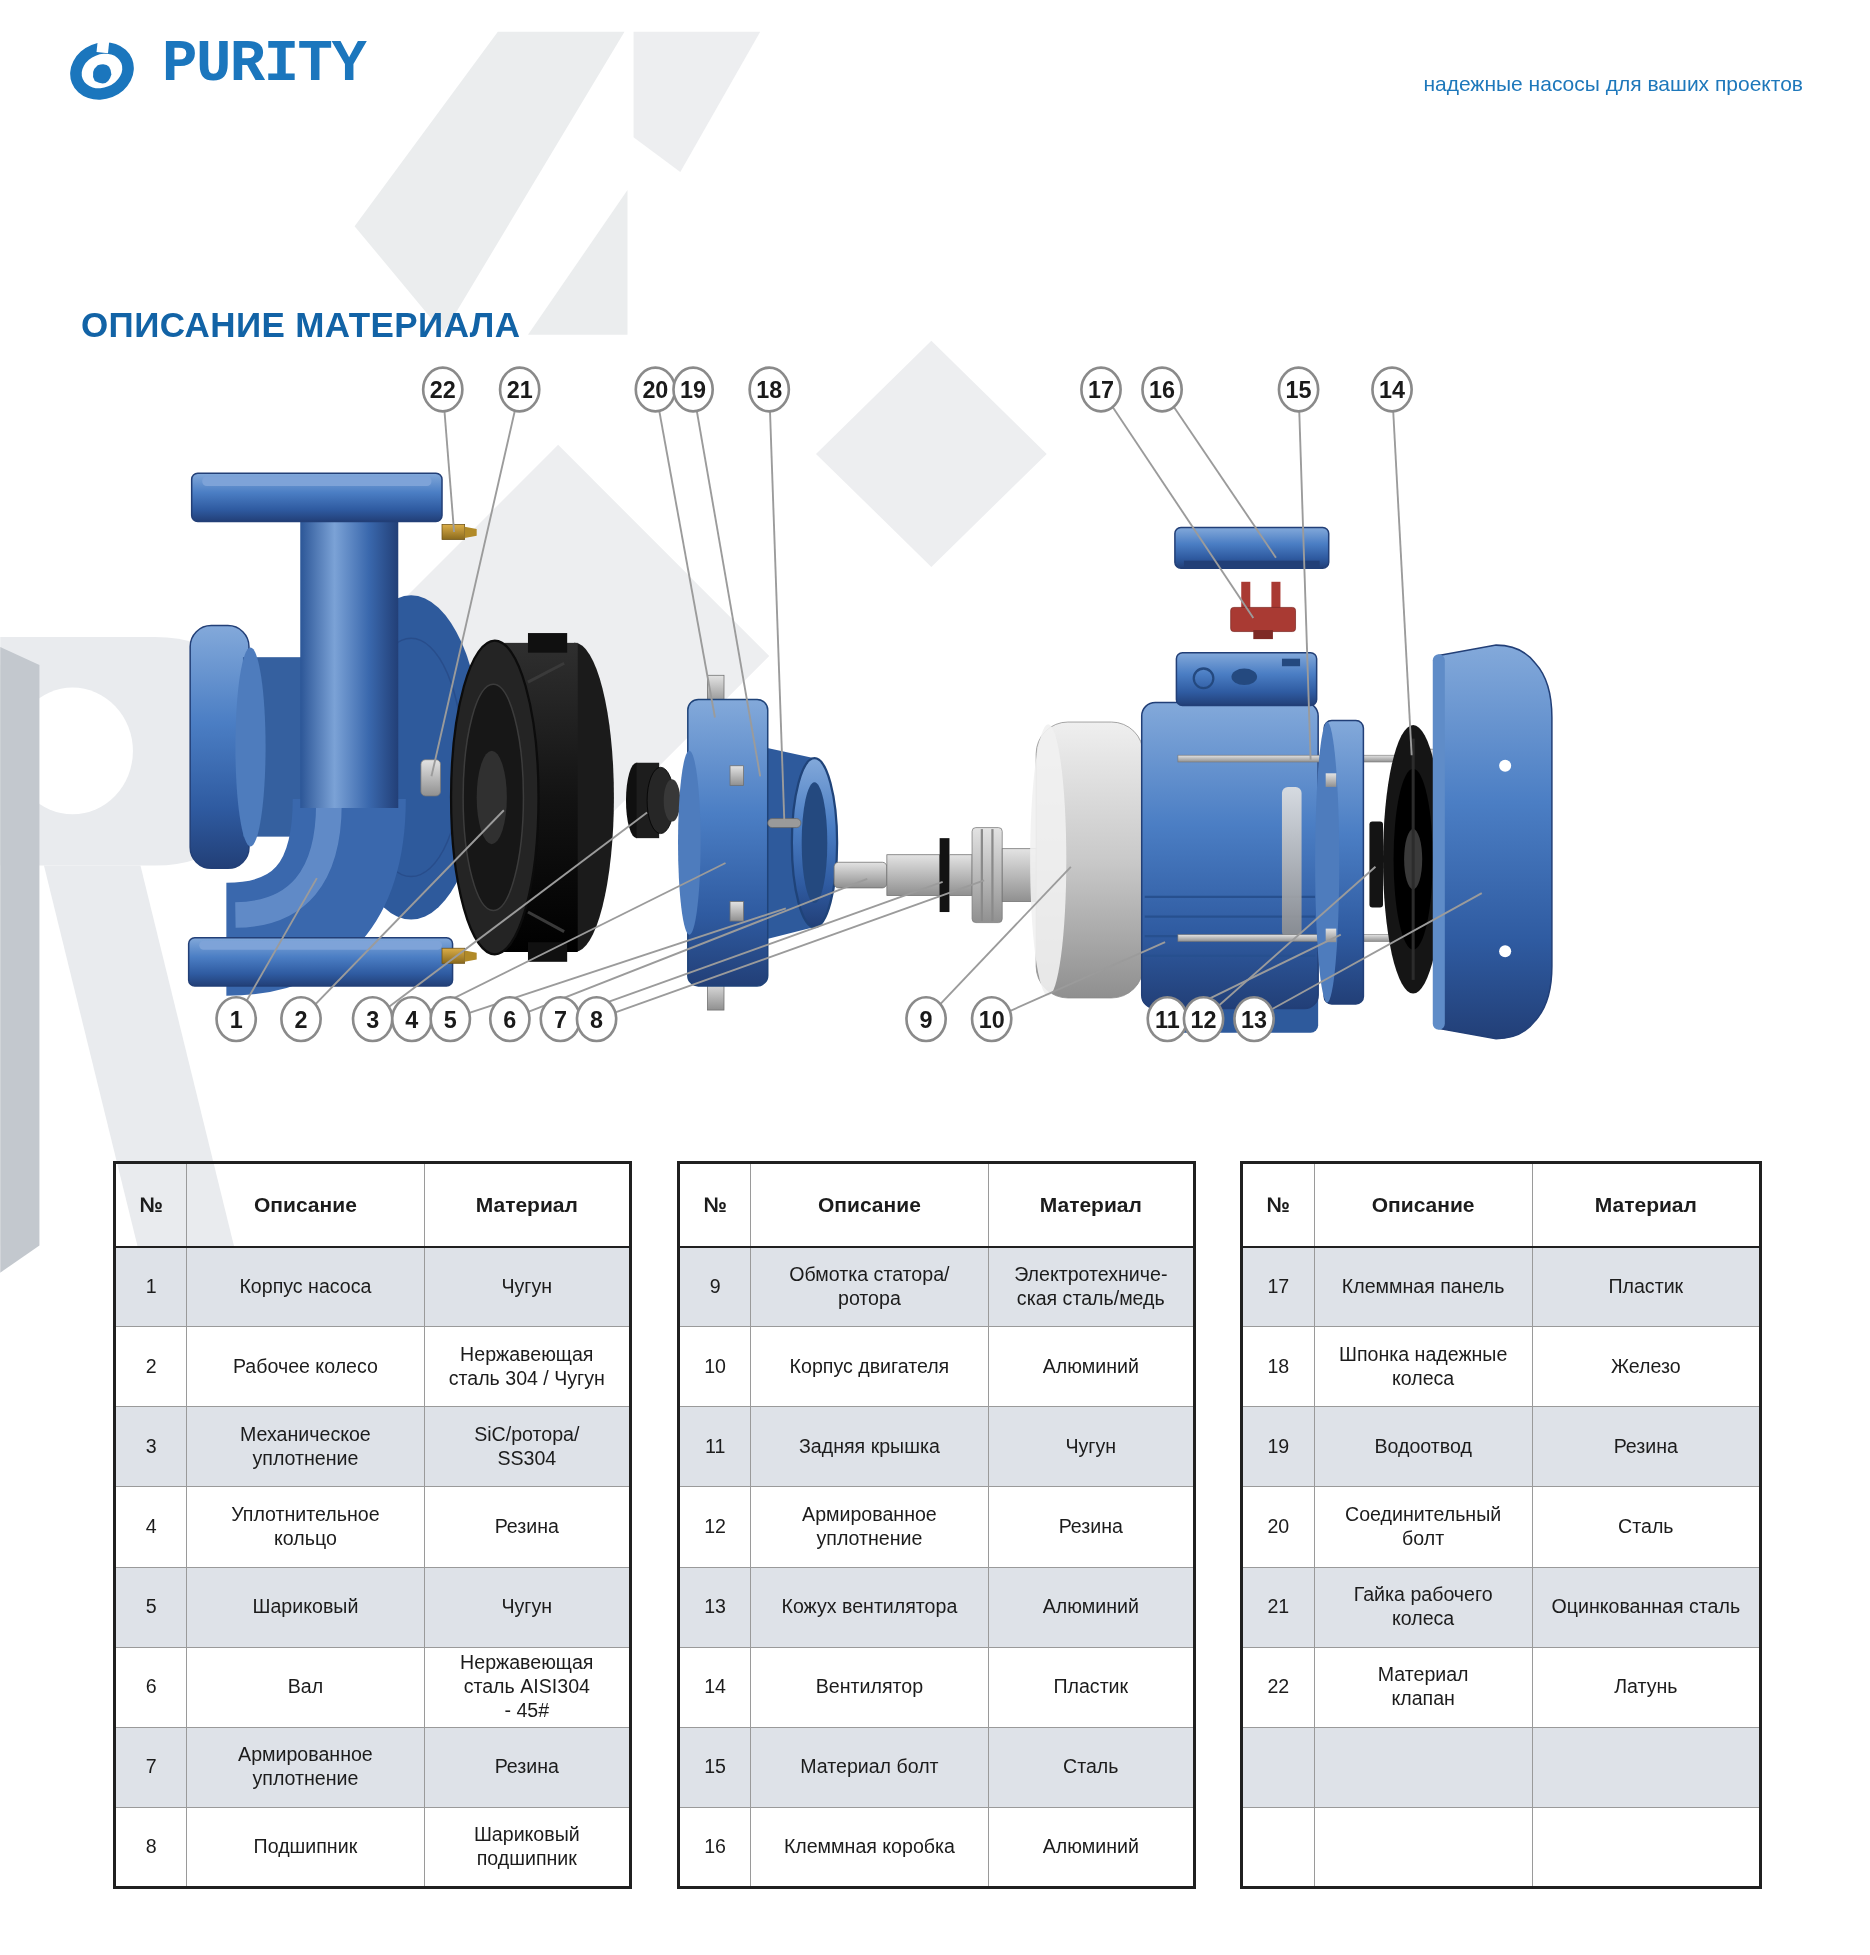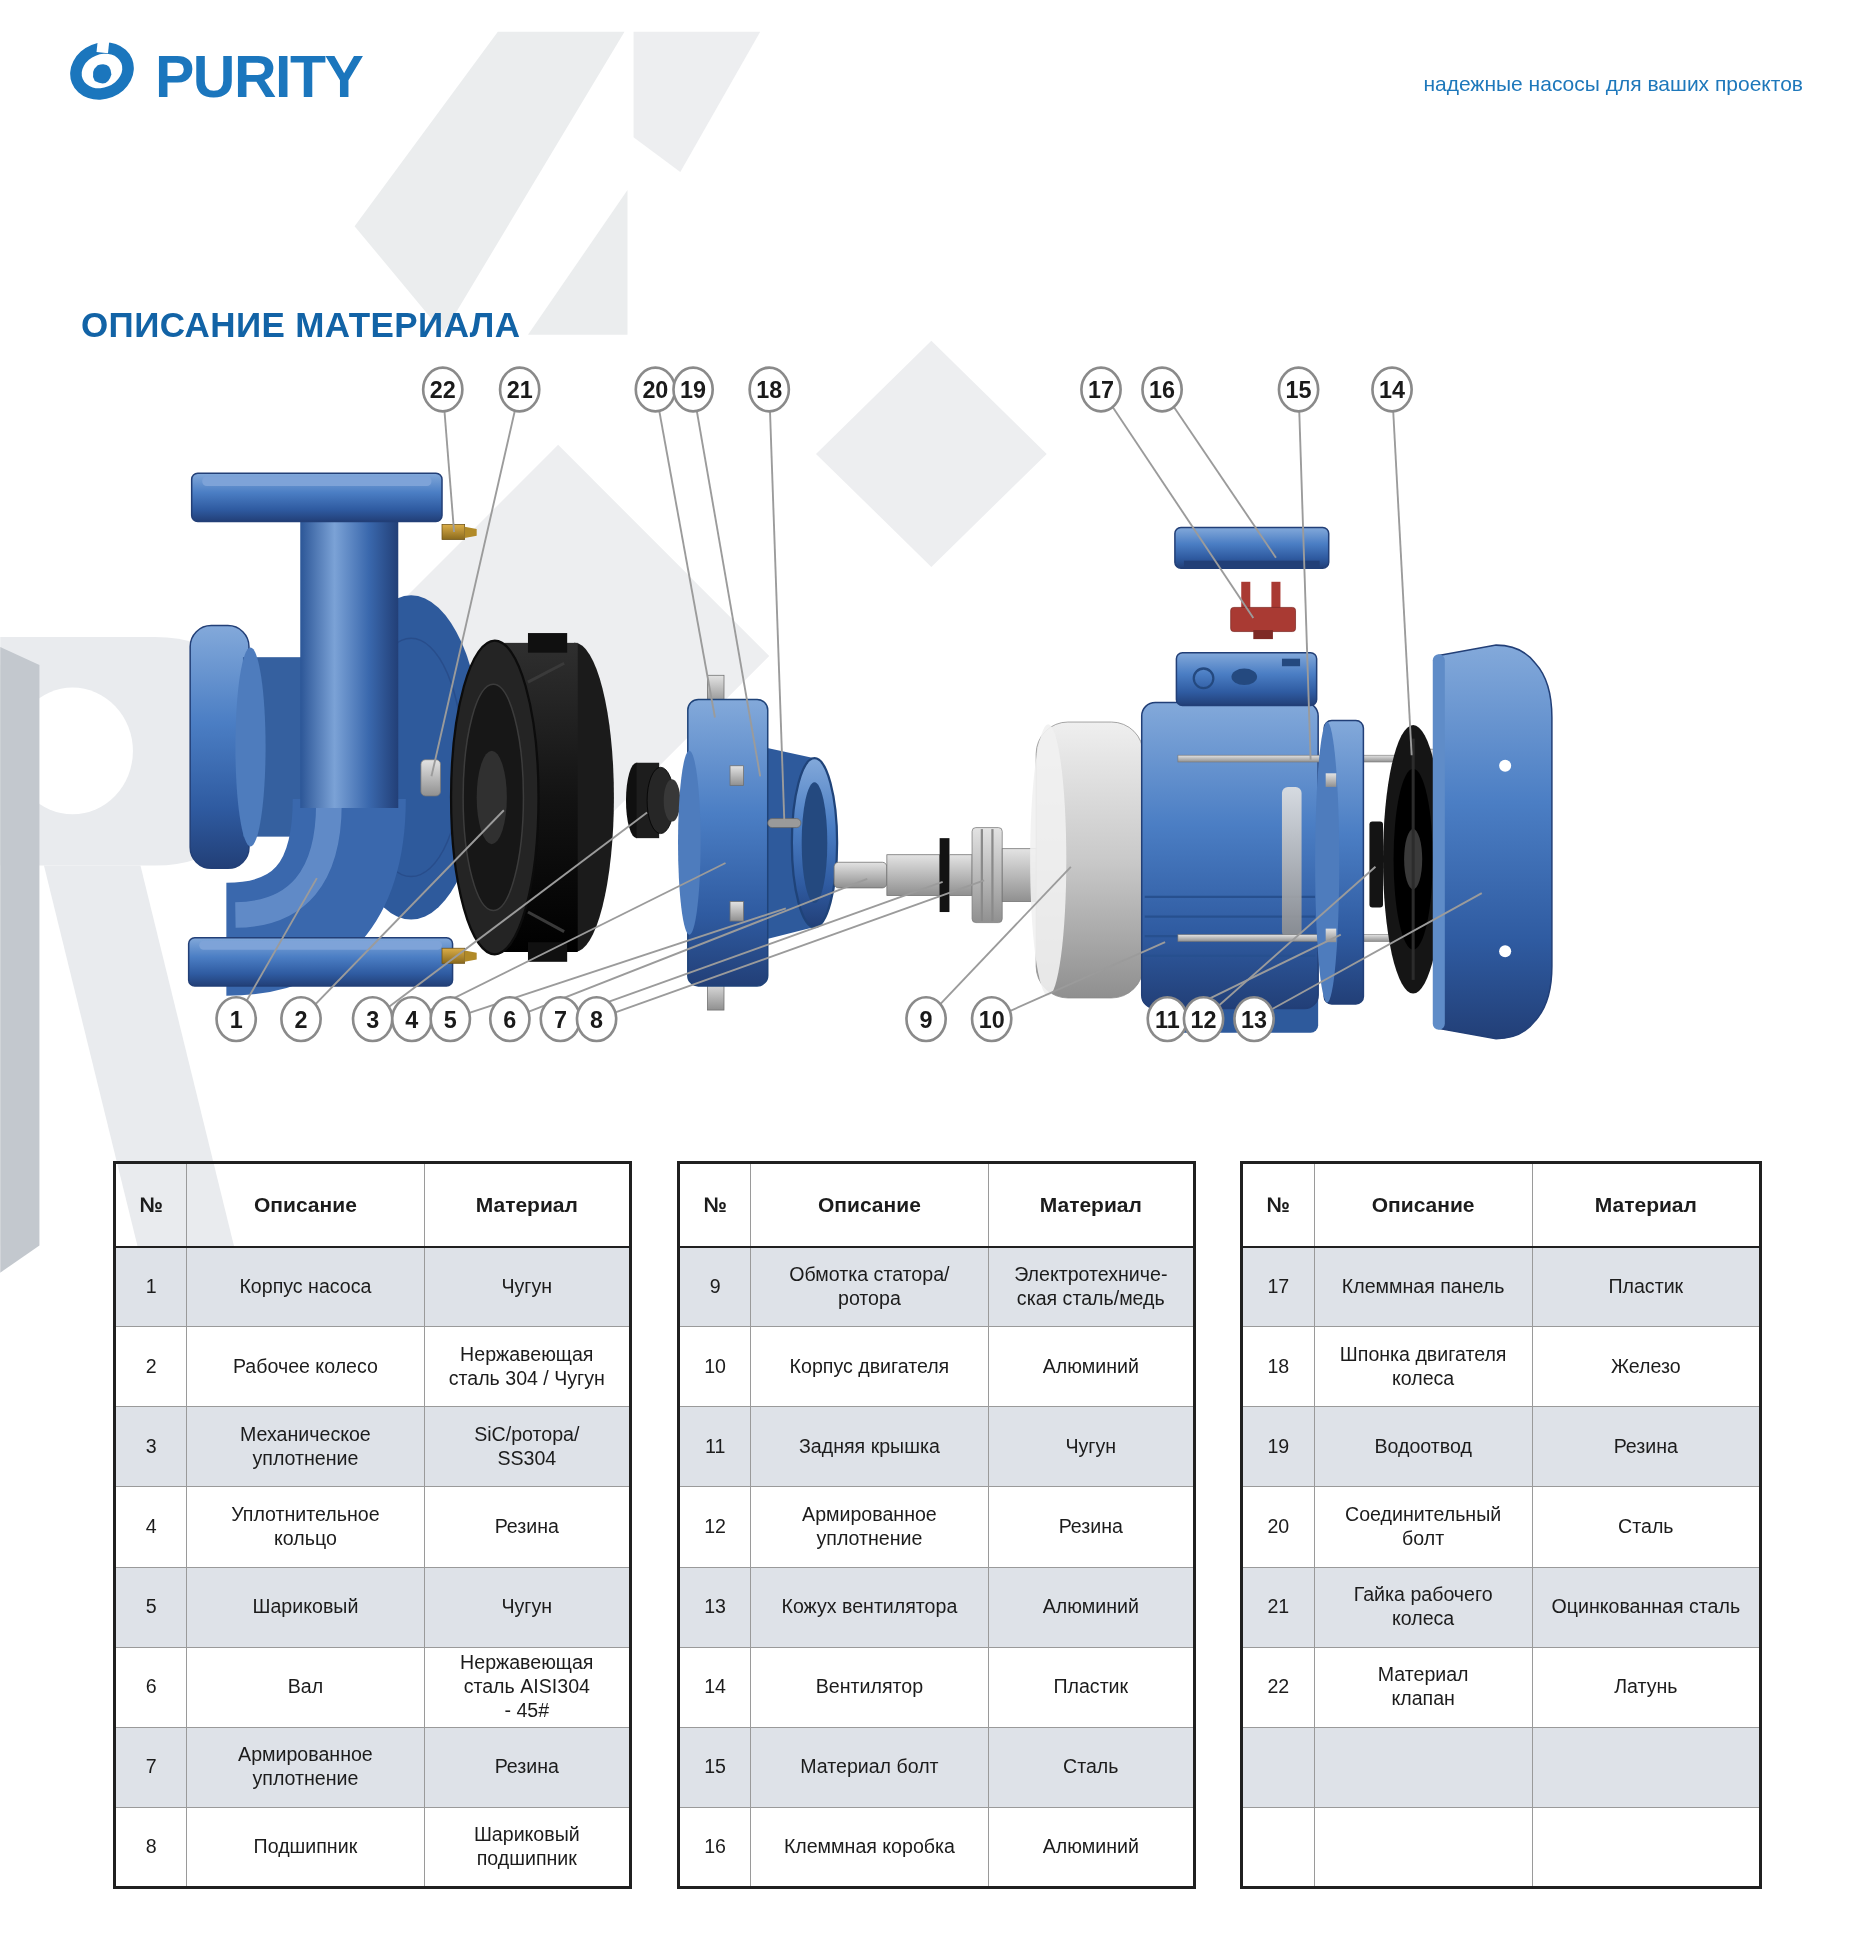--- a/index.html
+++ b/index.html
@@ -1,21 +1,21 @@
 <!DOCTYPE html>
 <html style="font-size:12px"><head>
 <meta charset="utf-8">
 <style>
   html,body{margin:0;padding:0;background:#fff;}
   .page{position:relative;width:1871px;height:1955px;background:#ffffff;overflow:hidden;
         font-family:"Liberation Sans",sans-serif;color:#1c1c1c;}
   svg{display:block;}
   .wm{position:absolute;left:0;top:0;z-index:0;}
   .header{position:absolute;left:0;top:0;width:100%;z-index:3;}
-  .logo{position:absolute;left:66px;top:35px;display:flex;align-items:flex-end;gap:17px;}
+  .logo{position:absolute;left:66px;top:35px;display:flex;align-items:flex-start;gap:24px;font-family:Liberation Mono, monospace;}
   .logo-text{font-size:59px;font-weight:bold;letter-spacing:-1.5px;color:#1b76bd;line-height:1;}
   .tagline{position:absolute;right:68px;top:72px;font-size:21px;color:#1e78bb;text-align:right;}
   .title{position:absolute;left:69px;top:293px;margin:12px;font-size:35px;font-weight:bold;
          color:#1263a6;letter-spacing:0.4px;z-index:3;}
   .diagram{position:absolute;left:0;top:339px;z-index:2;}
   .tbl-wrap{position:absolute;top:1161px;z-index:4;}
   .tbl-wrap.t1{left:113px;width:519px;}
   .tbl-wrap.t2{left:677px;width:519px;}
   .tbl-wrap.t3{left:1240px;width:522px;}
   table.tbl{border-collapse:collapse;table-layout:fixed;width:100%;height:728px;
@@ -438,21 +438,21 @@
           </tr>
         </thead>
         <tbody>
           <tr class="shade">
             <td>17</td>
             <td>Клеммная панель</td>
             <td>Пластик</td>
           </tr>
           <tr>
             <td>18</td>
-            <td>Шпонка двигателя
+            <td>Шпонка надежные
 колеса</td>
             <td>Железо</td>
           </tr>
           <tr class="shade">
             <td>19</td>
             <td>Водоотвод</td>
             <td>Резина</td>
           </tr>
           <tr>
             <td>20</td>

